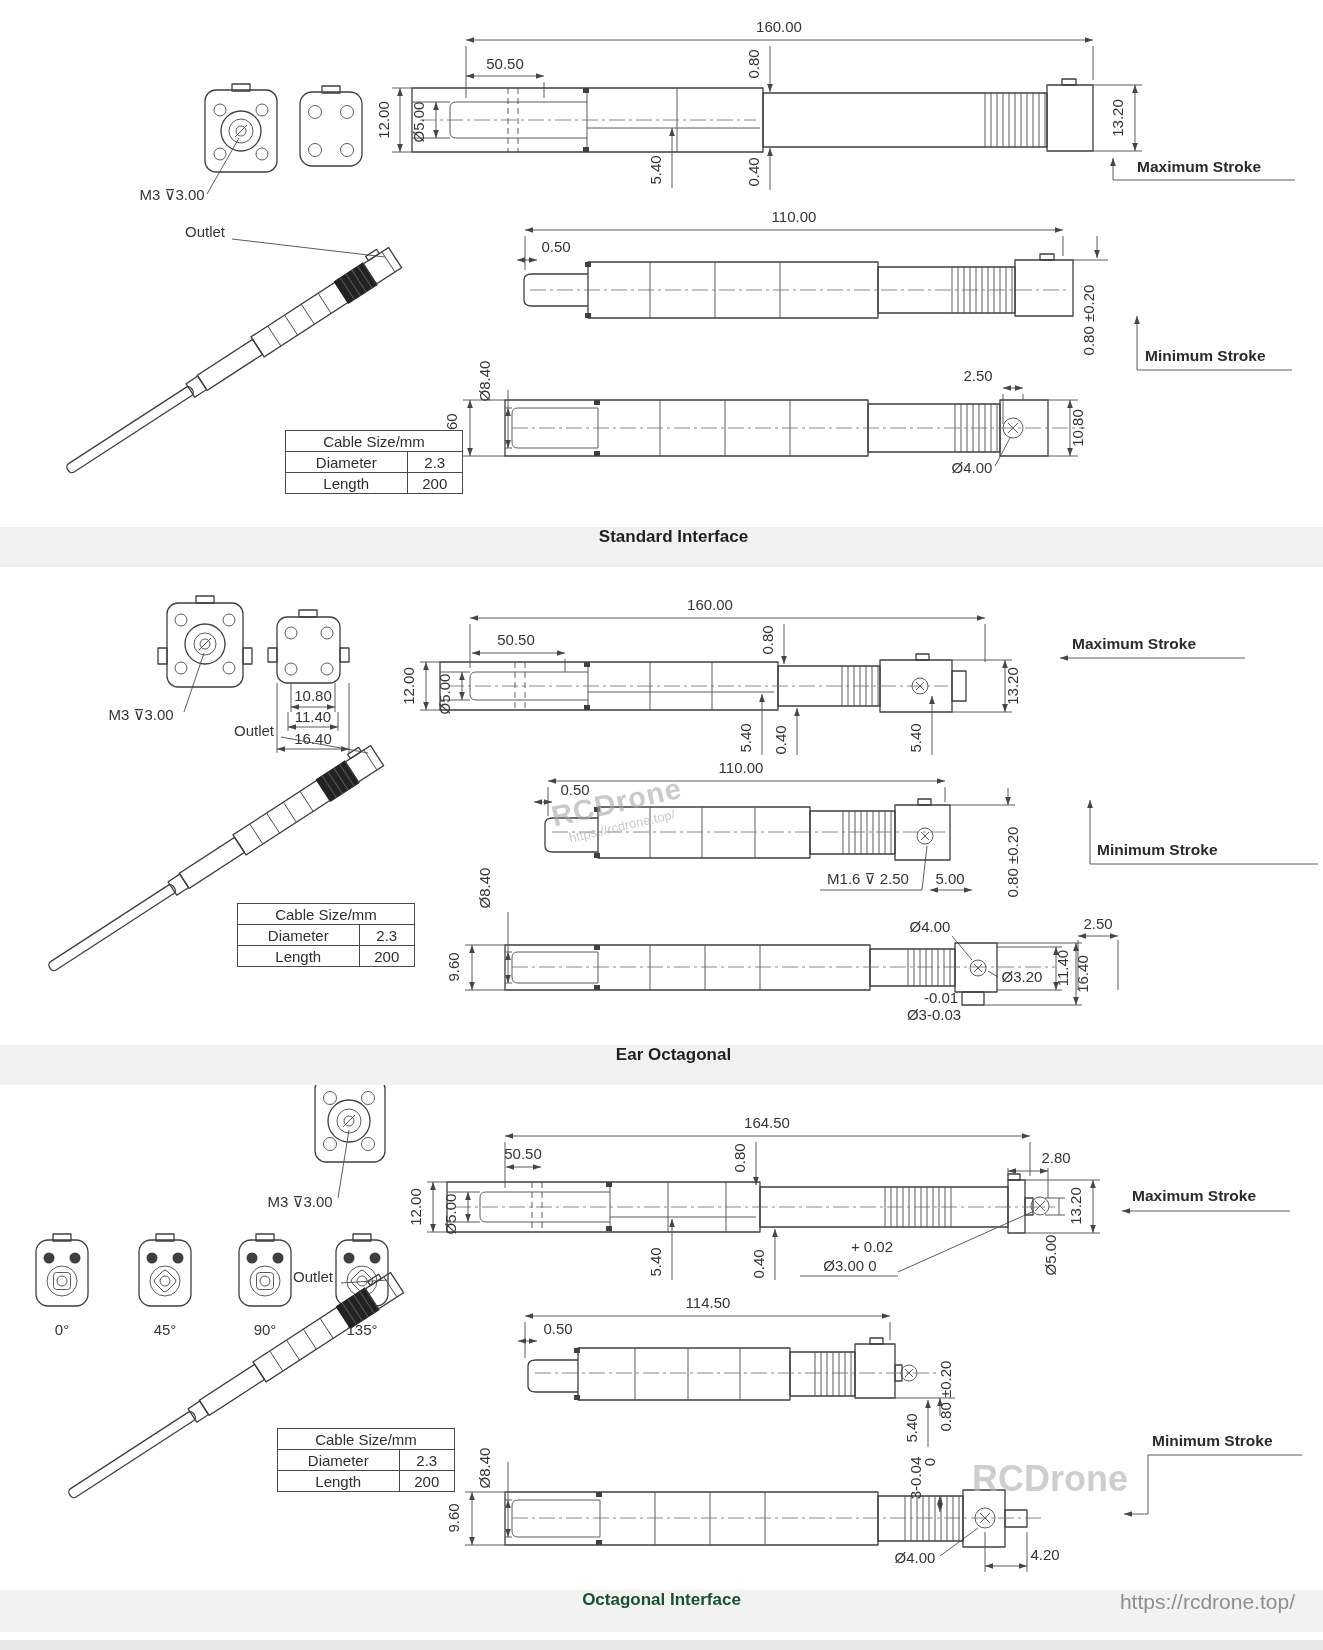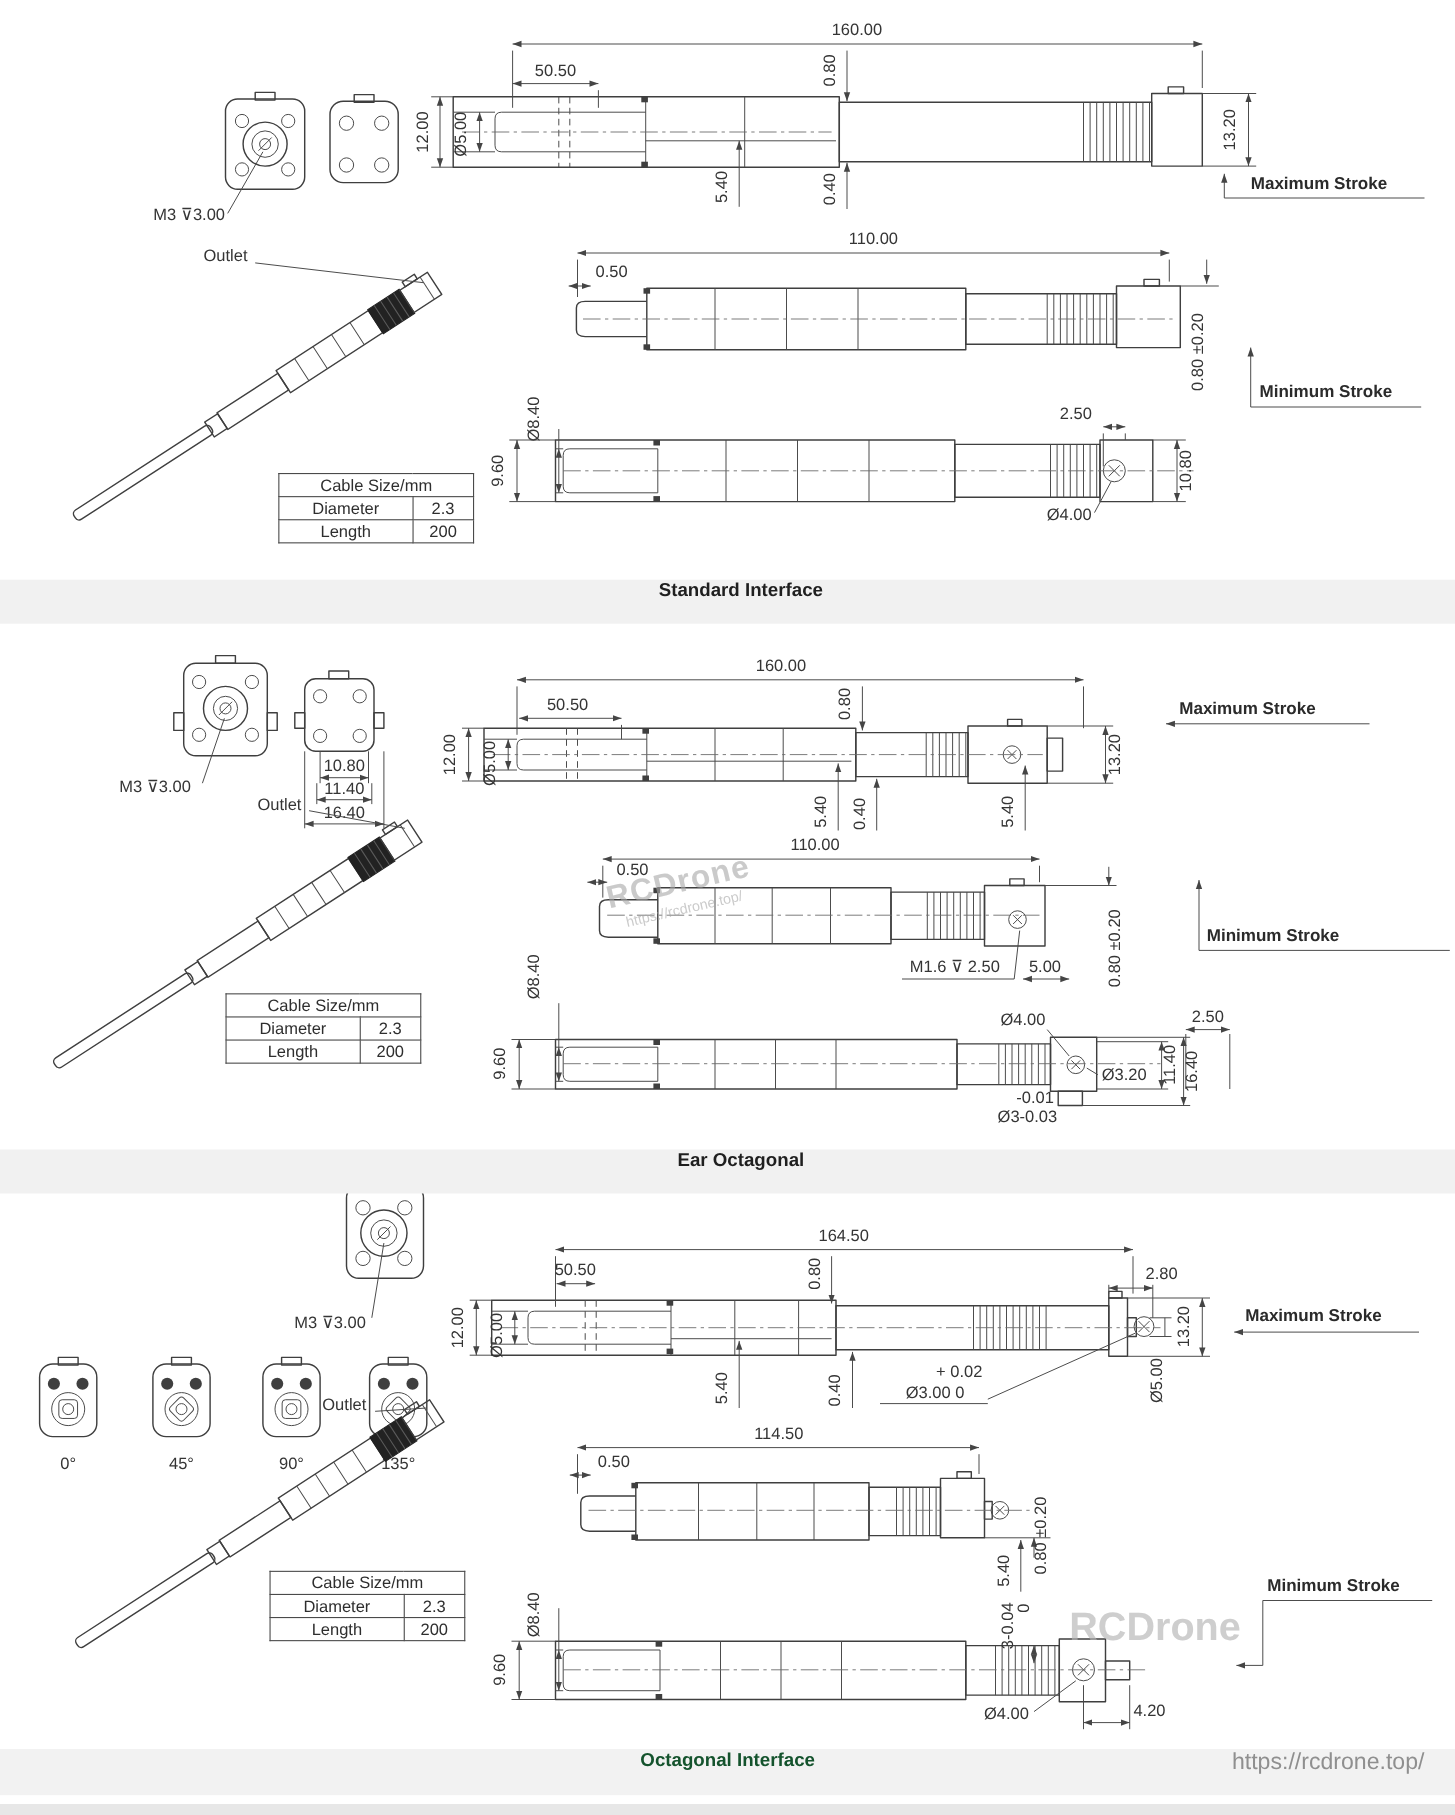--- a/index.html
+++ b/index.html
@@ -10,21 +10,21 @@
   .thin{fill:none;stroke:#4a4a4a;stroke-width:0.9;}
   .dim{fill:none;stroke:#4a4a4a;stroke-width:0.9;}
   .cl{fill:none;stroke:#6a6a6a;stroke-width:0.8;stroke-dasharray:16 4 3 4;}
   .hid{fill:none;stroke:#4a4a4a;stroke-width:0.9;stroke-dasharray:6 4;}
   .mk{fill:#3f3f3f;stroke:none;}
   .dtx{font:15px "Liberation Sans",sans-serif;fill:#353535;text-anchor:middle;}
   .st{text-anchor:start;}
   .lbl{font:600 15.5px "Liberation Sans",sans-serif;fill:#2b2b2b;}
   .band{position:absolute;left:0;width:1323px;height:40px;background:#f1f1f1;}
   .band .ttl{display:block;text-align:center;line-height:40px;font:600 17px "Liberation Sans",sans-serif;color:#1f1f1f;padding-left:24px;}
-  .cable{position:absolute;border-collapse:collapse;width:178px;background:#fff;}
+  .cable{position:absolute;border-collapse:collapse;width:178px;background:#fff;margin-left:32px;}
   .cable th,.cable td{border:1.2px solid #4a4a4a;font:15px "Liberation Sans",sans-serif;
         color:#2e2e2e;text-align:center;height:20px;padding:0 2px;font-weight:normal;}
   .wm{position:absolute;color:#a8a8a8;opacity:.6;pointer-events:none;}
   #wm2{left:552px;top:786px;transform:rotate(-13deg);text-align:center;}
   #wm2 .b{font:700 29px "Liberation Sans",sans-serif;letter-spacing:1px;}
   #wm2 .u{font:13px "Liberation Sans",sans-serif;display:block;}
   #wm3{left:972px;top:1458px;font:700 36px "Liberation Sans",sans-serif;color:#b5b5b5;opacity:.65;}
   #band3{position:absolute;left:0;top:1590px;width:1323px;height:42px;background:#f2f2f2;}
   #band3 .ttl{position:absolute;left:0;width:100%;text-align:center;line-height:42px;
         font:600 17px "Liberation Sans",sans-serif;color:#14532d;}

